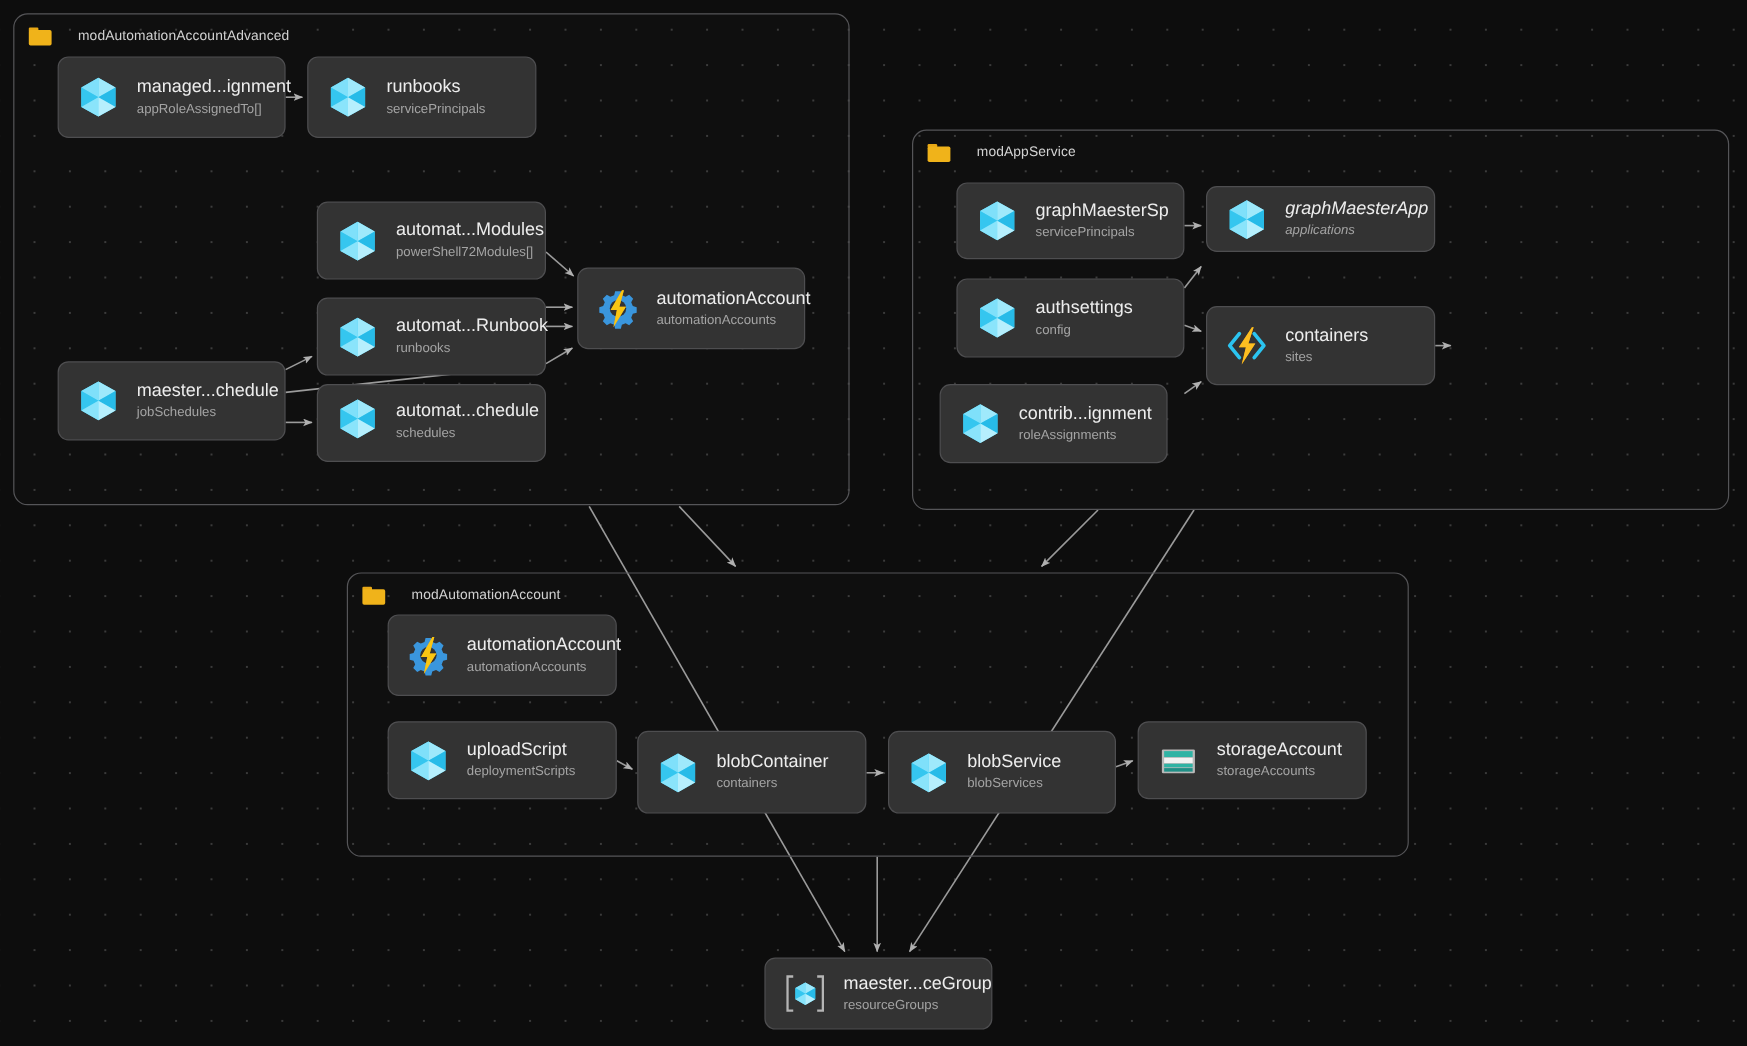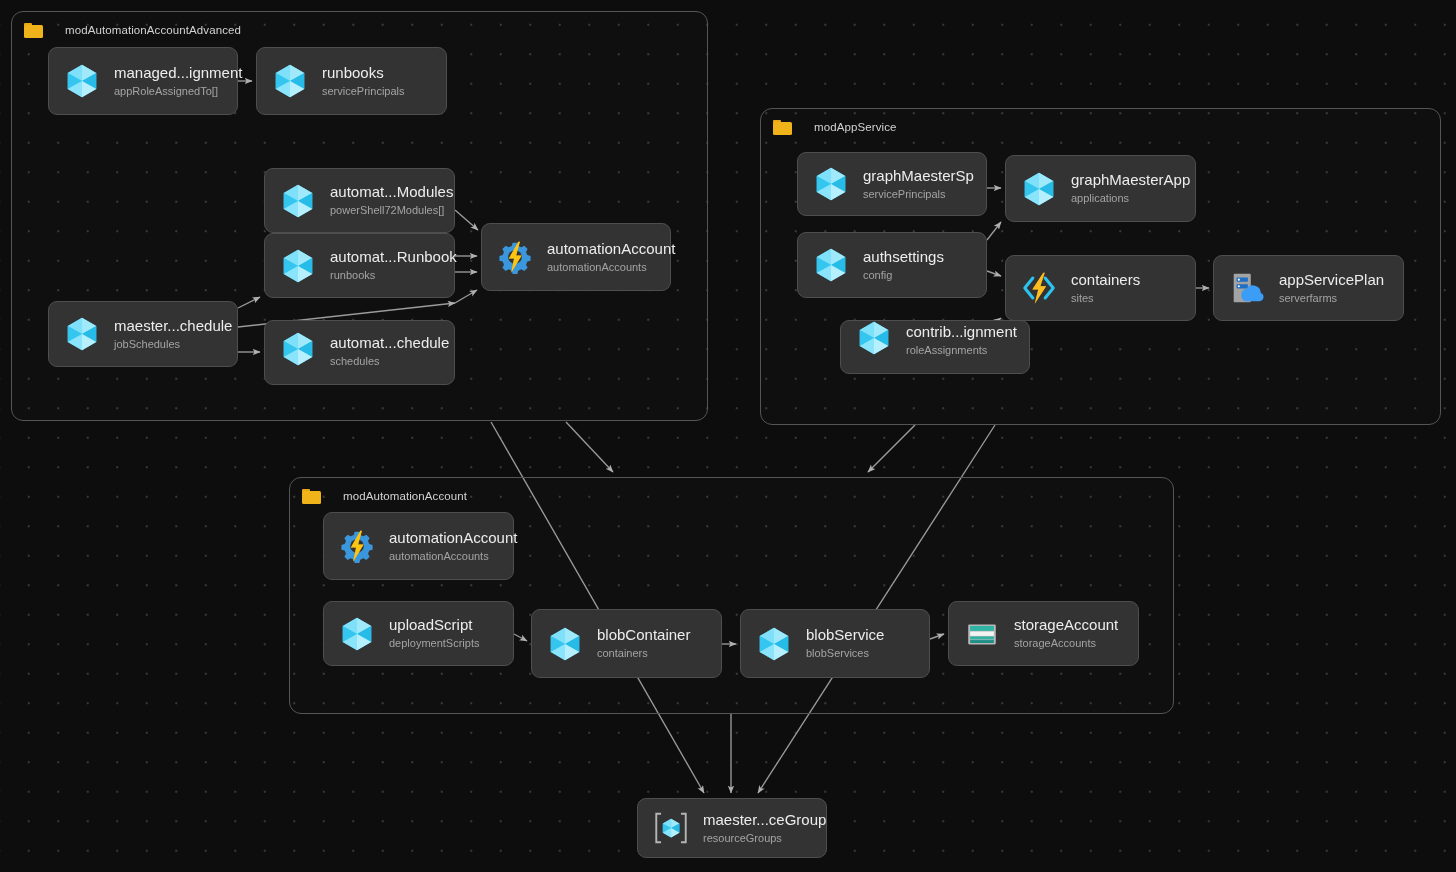--- a/index.html
+++ b/index.html
@@ -228,21 +228,21 @@
         <polygon points="35,28.5 20,37 20,20" fill="#b6effd"></polygon>
       </g>
         </svg>
     </span>
     <span class="node-text">
       <span class="node-title">automat...Modules</span>
       <span class="node-sub">powerShell72Modules[]</span>
     </span>
   </div>
 
-  <div class="node" style="left:264px;top:233px;width:191px;height:65px;">
+  <div class="node" style="left:264px;top:248px;width:191px;height:65px;">
     <span class="node-icon ic-cube">
       <svg viewBox="0 0 40 40">
           <g>
         <polygon points="20,3 35,11.5 35,28.5 20,37 5,28.5 5,11.5" fill="#4cd3f5"></polygon>
         <polygon points="20,3 35,11.5 20,20" fill="#9fe9fb"></polygon>
         <polygon points="20,3 5,11.5 20,20" fill="#7fe0fa"></polygon>
         <polygon points="5,11.5 5,28.5 20,20" fill="#35c6ef"></polygon>
         <polygon points="35,11.5 35,28.5 20,20" fill="#27bbe8"></polygon>
         <polygon points="5,28.5 20,37 20,20" fill="#8ae4fb"></polygon>
         <polygon points="35,28.5 20,37 20,20" fill="#b6effd"></polygon>
@@ -325,21 +325,21 @@
         <polygon points="35,28.5 20,37 20,20" fill="#b6effd"></polygon>
       </g>
         </svg>
     </span>
     <span class="node-text">
       <span class="node-title">graphMaesterSp</span>
       <span class="node-sub">servicePrincipals</span>
     </span>
   </div>
 
-  <div class="node" style="left:1005px;top:155px;width:191px;height:67px;">
+  <div class="node" style="left:1005px;top:155px;width:191px;height:55px;font-style:italic;">
     <span class="node-icon ic-cube">
       <svg viewBox="0 0 40 40">
           <g>
         <polygon points="20,3 35,11.5 35,28.5 20,37 5,28.5 5,11.5" fill="#4cd3f5"></polygon>
         <polygon points="20,3 35,11.5 20,20" fill="#9fe9fb"></polygon>
         <polygon points="20,3 5,11.5 20,20" fill="#7fe0fa"></polygon>
         <polygon points="5,11.5 5,28.5 20,20" fill="#35c6ef"></polygon>
         <polygon points="35,11.5 35,28.5 20,20" fill="#27bbe8"></polygon>
         <polygon points="5,28.5 20,37 20,20" fill="#8ae4fb"></polygon>
         <polygon points="35,28.5 20,37 20,20" fill="#b6effd"></polygon>
@@ -380,38 +380,22 @@
         <path d="M24.5,4 L13,21.5 L19.2,21.5 L15.5,36.5 L27.5,18.2 L21.4,18.2 L26,4 Z" fill="#f2a30f"></path>
         <path d="M24.5,4 L13,21.5 L19.2,21.5 L15.5,36.5 L27.5,18.2 L21.4,18.2 L26,4 Z" fill="#ffc425" opacity="0.8"></path>
       </svg>
     </span>
     <span class="node-text">
       <span class="node-title">containers</span>
       <span class="node-sub">sites</span>
     </span>
   </div>
 
-  <div class="node" style="left:1213px;top:255px;width:191px;height:66px;">
-    <span class="node-icon ic-generic">
-      <svg viewBox="0 0 40 40">
-        <rect x="6" y="5" width="18" height="30" rx="1" fill="#a3a3a3"></rect>
-        <rect x="9" y="9" width="12" height="4.4" rx="0.8" fill="#1f6fc4"></rect>
-        <circle cx="11.4" cy="11.2" r="1.1" fill="#ffffff"></circle>
-        <rect x="9" y="16" width="12" height="4.4" rx="0.8" fill="#1f6fc4"></rect>
-        <circle cx="11.4" cy="18.2" r="1.1" fill="#ffffff"></circle>
-        <path d="M18,34 a7,7 0 0 1 1.4,-13.2 a8.4,8.4 0 0 1 15.2,4.4 a4.6,4.6 0 0 1 -1.3,8.8 Z" fill="#3b9df5"></path>
-      </svg>
-    </span>
-    <span class="node-text">
-      <span class="node-title">appServicePlan</span>
-      <span class="node-sub">serverfarms</span>
-    </span>
-  </div>
-
-  <div class="node" style="left:840px;top:320px;width:190px;height:54px;align-items:flex-end;">
+
+  <div class="node" style="left:783px;top:320px;width:190px;height:66px;">
     <span class="node-icon ic-cube">
       <svg viewBox="0 0 40 40">
           <g>
         <polygon points="20,3 35,11.5 35,28.5 20,37 5,28.5 5,11.5" fill="#4cd3f5"></polygon>
         <polygon points="20,3 35,11.5 20,20" fill="#9fe9fb"></polygon>
         <polygon points="20,3 5,11.5 20,20" fill="#7fe0fa"></polygon>
         <polygon points="5,11.5 5,28.5 20,20" fill="#35c6ef"></polygon>
         <polygon points="35,11.5 35,28.5 20,20" fill="#27bbe8"></polygon>
         <polygon points="5,28.5 20,37 20,20" fill="#8ae4fb"></polygon>
         <polygon points="35,28.5 20,37 20,20" fill="#b6effd"></polygon>

